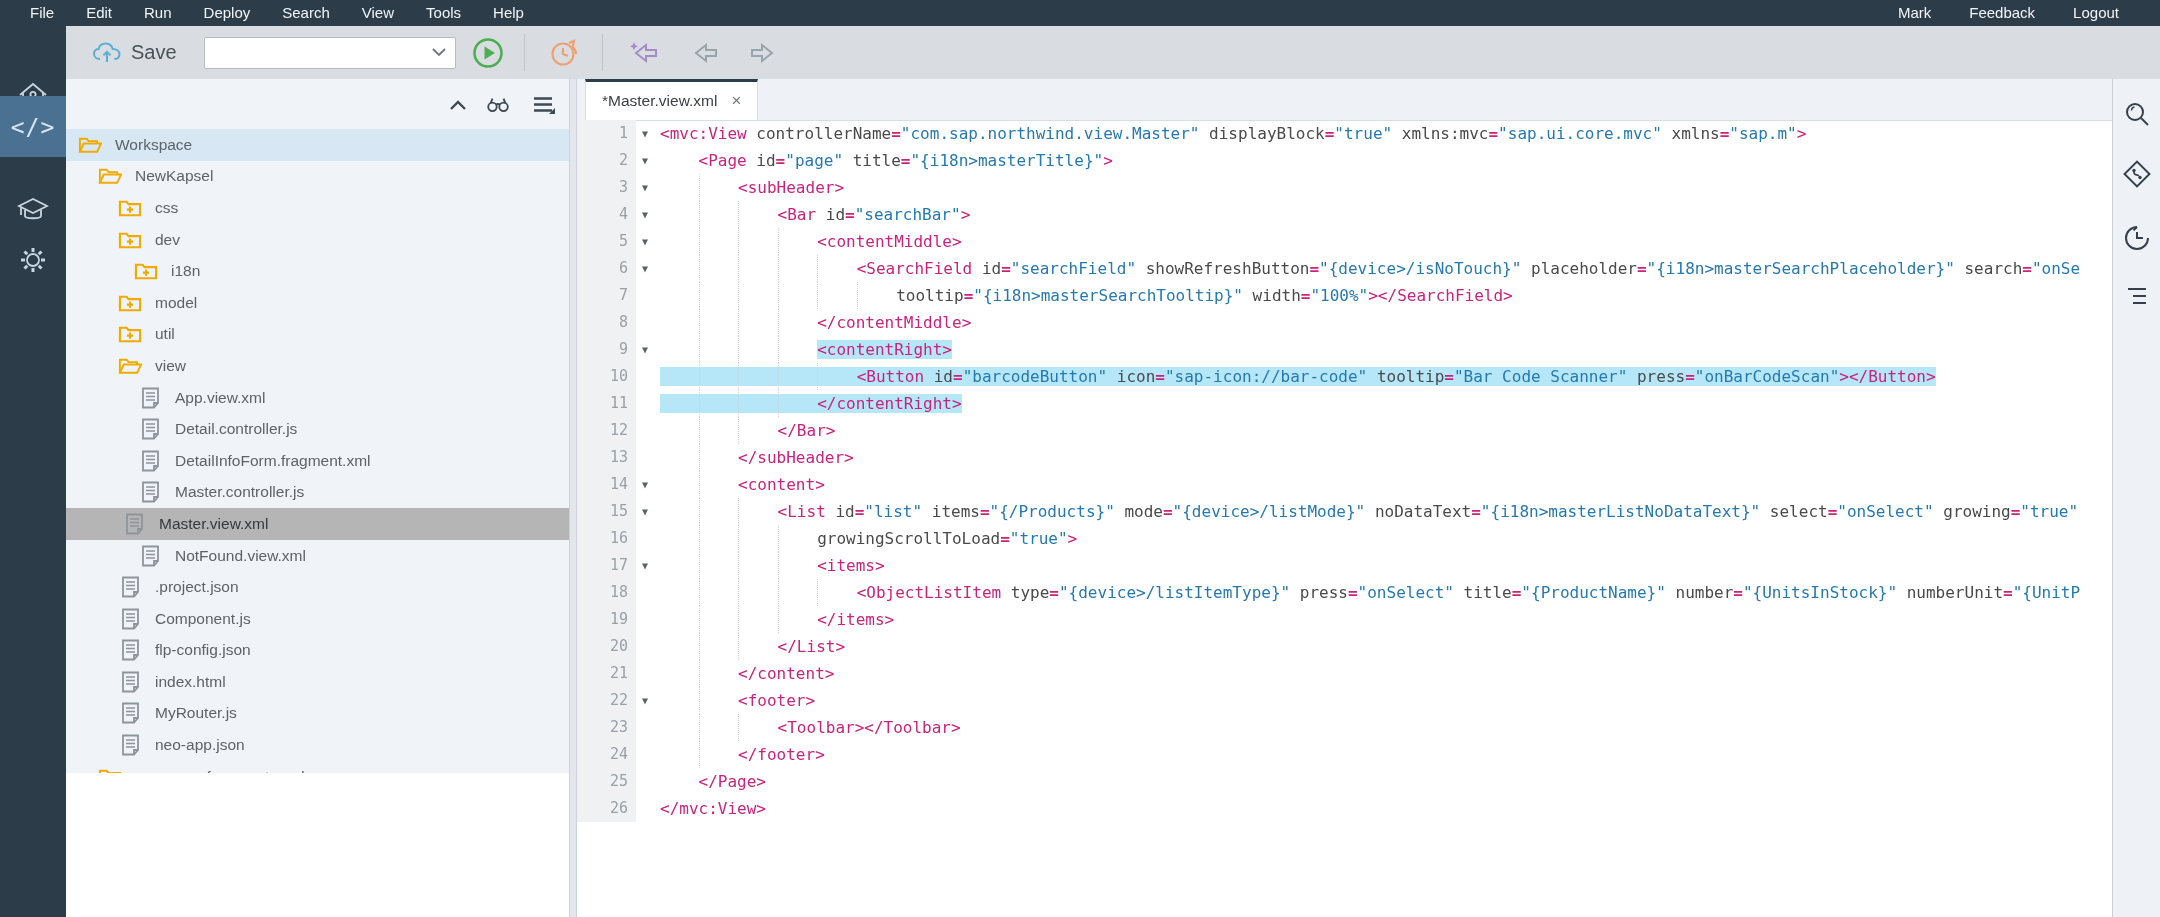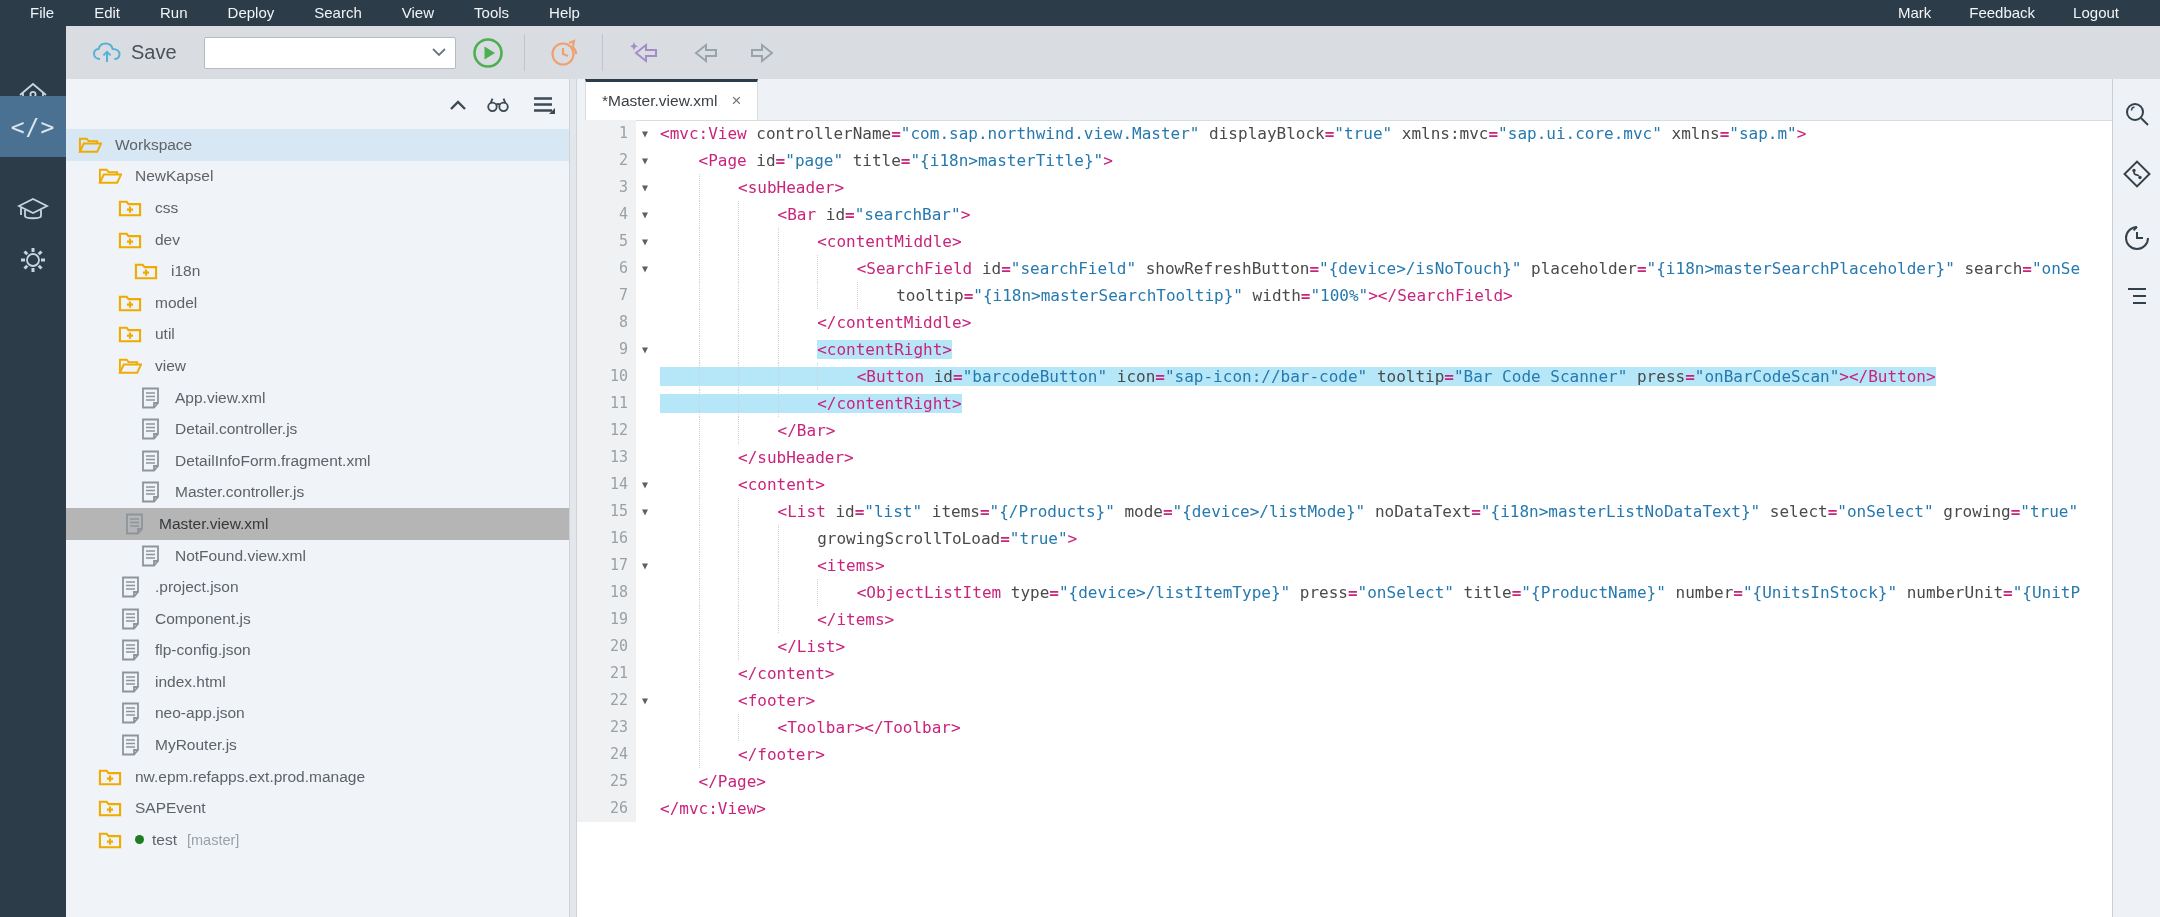--- a/index.html
+++ b/index.html
@@ -2,21 +2,21 @@
 <html><head>
 <meta charset="utf-8">
 <style>
   html,body{margin:0;padding:0;background:#fff;}
   .app{position:relative;width:2160px;height:917px;overflow:hidden;
        font-family:"Liberation Sans",sans-serif;background:#fff;}
 
   
   .menubar{position:absolute;left:0;top:0;width:2160px;height:26px;background:#2d3c49;
            display:flex;align-items:center;justify-content:space-between;}
-  .menus{display:flex;align-items:center;padding-left:14px;gap:8px;}
+  .menus{display:flex;align-items:center;padding-left:14px;}
   .menus-right{display:flex;align-items:center;padding-right:22px;}
   .menu-item{color:#f2f5f7;font-size:15px;padding:0 16px;cursor:default;line-height:26px;}
   .menus-right .menu-item{padding:0 19px;}
 
   
   .activitybar{position:absolute;left:0;top:26px;width:66px;height:891px;background:#2d3c49;}
   .act-item{position:absolute;left:0;width:66px;height:61px;display:flex;align-items:center;justify-content:center;}
   .act-item.active{background:#4a7191;}
   .act-item svg{stroke:#c9d5de;fill:none;stroke-width:1.8;}
   .act-code{color:#dbe6ee;font-family:"DejaVu Sans Mono",monospace;font-size:23px;letter-spacing:1px;}
@@ -25,21 +25,21 @@
   .toolbar{position:absolute;left:66px;top:26px;width:2094px;height:53px;background:#d9dde1;
            border-bottom:1px solid #c3c9ce;}
   .tb{position:absolute;top:0;height:53px;display:flex;align-items:center;}
   .save-label{font-size:20px;color:#4a5258;margin-left:9px;}
   .combo{position:absolute;left:138px;top:11px;width:250px;height:30px;background:#fff;
          border:1px solid #b4bcc3;border-radius:2px;}
   .combo-chev{position:absolute;right:8px;top:8px;}
   .tb-divider{position:absolute;top:8px;width:1px;height:37px;background:#bfc5cb;}
 
   
-  .treepanel{position:absolute;left:66px;top:79px;width:503px;height:838px;background:#f0f3f7;overflow:hidden;}
+  .treepanel{position:absolute;left:66px;top:79px;width:503px;height:694px;background:#f0f3f7;overflow:hidden;}
   .tree-header{position:relative;height:50px;}
   .th-ic{position:absolute;top:14px;width:24px;height:24px;display:flex;align-items:center;justify-content:center;}
   .tree-row{height:31.6px;display:flex;align-items:center;white-space:nowrap;}
   .tree-row.sel-blue{background:#d7e7f3;}
   .tree-row.sel-gray{background:#b5b5b5;}
   .t-ic{width:24px;height:24px;margin-right:13px;flex:0 0 auto;display:flex;align-items:center;justify-content:center;}
   .t-label{font-size:15.5px;color:#5d6368;}
   .tree-row.sel-gray .t-label{color:#35393c;}
   .t-dot{width:9px;height:9px;border-radius:50%;background:#1e7d1e;margin-right:8px;flex:0 0 auto;}
   .t-badge{font-size:14.5px;color:#9aa1a7;margin-left:10px;}
@@ -393,31 +393,31 @@
           <span class="t-label">index.html</span>
         </div>
         <div class="tree-row" style="padding-left: 52px;">
           <span class="t-ic">
             <svg width="19" height="22" viewBox="0 0 19 22">
               <path d="M2 1.5 H17 V16 L13 20.5 H2 Z" fill="none" stroke="#8d959c" stroke-width="1.8"></path>
               <path d="M13 20.5 V16 H17" fill="none" stroke="#8d959c" stroke-width="1.8"></path>
               <path d="M5 6 H14 M5 9.5 H14 M5 13 H14" stroke="#8d959c" stroke-width="1.6"></path>
             </svg>
           </span>
+          <span class="t-label">MyRouter.js</span>
+        </div>
+        <div class="tree-row" style="padding-left: 52px;">
+          <span class="t-ic">
+            <svg width="19" height="22" viewBox="0 0 19 22">
+              <path d="M2 1.5 H17 V16 L13 20.5 H2 Z" fill="none" stroke="#8d959c" stroke-width="1.8"></path>
+              <path d="M13 20.5 V16 H17" fill="none" stroke="#8d959c" stroke-width="1.8"></path>
+              <path d="M5 6 H14 M5 9.5 H14 M5 13 H14" stroke="#8d959c" stroke-width="1.6"></path>
+            </svg>
+          </span>
           <span class="t-label">neo-app.json</span>
-        </div>
-        <div class="tree-row" style="padding-left: 52px;">
-          <span class="t-ic">
-            <svg width="19" height="22" viewBox="0 0 19 22">
-              <path d="M2 1.5 H17 V16 L13 20.5 H2 Z" fill="none" stroke="#8d959c" stroke-width="1.8"></path>
-              <path d="M13 20.5 V16 H17" fill="none" stroke="#8d959c" stroke-width="1.8"></path>
-              <path d="M5 6 H14 M5 9.5 H14 M5 13 H14" stroke="#8d959c" stroke-width="1.6"></path>
-            </svg>
-          </span>
-          <span class="t-label">MyRouter.js</span>
         </div>
         <div class="tree-row" style="padding-left: 32px;">
           <span class="t-ic">
             <svg width="25" height="20" viewBox="0 0 25 20">
               <path d="M2 17.5 V3.5 H9 L11 6 H23 V17.5 Z" fill="none" stroke="#f0ab00" stroke-width="2.2"></path>
               <path d="M12.5 8.5 V15 M9.3 11.75 H15.7" stroke="#f0ab00" stroke-width="2.2"></path>
             </svg>
           </span>
           <span class="t-label">nw.epm.refapps.ext.prod.manage</span>
         </div>

